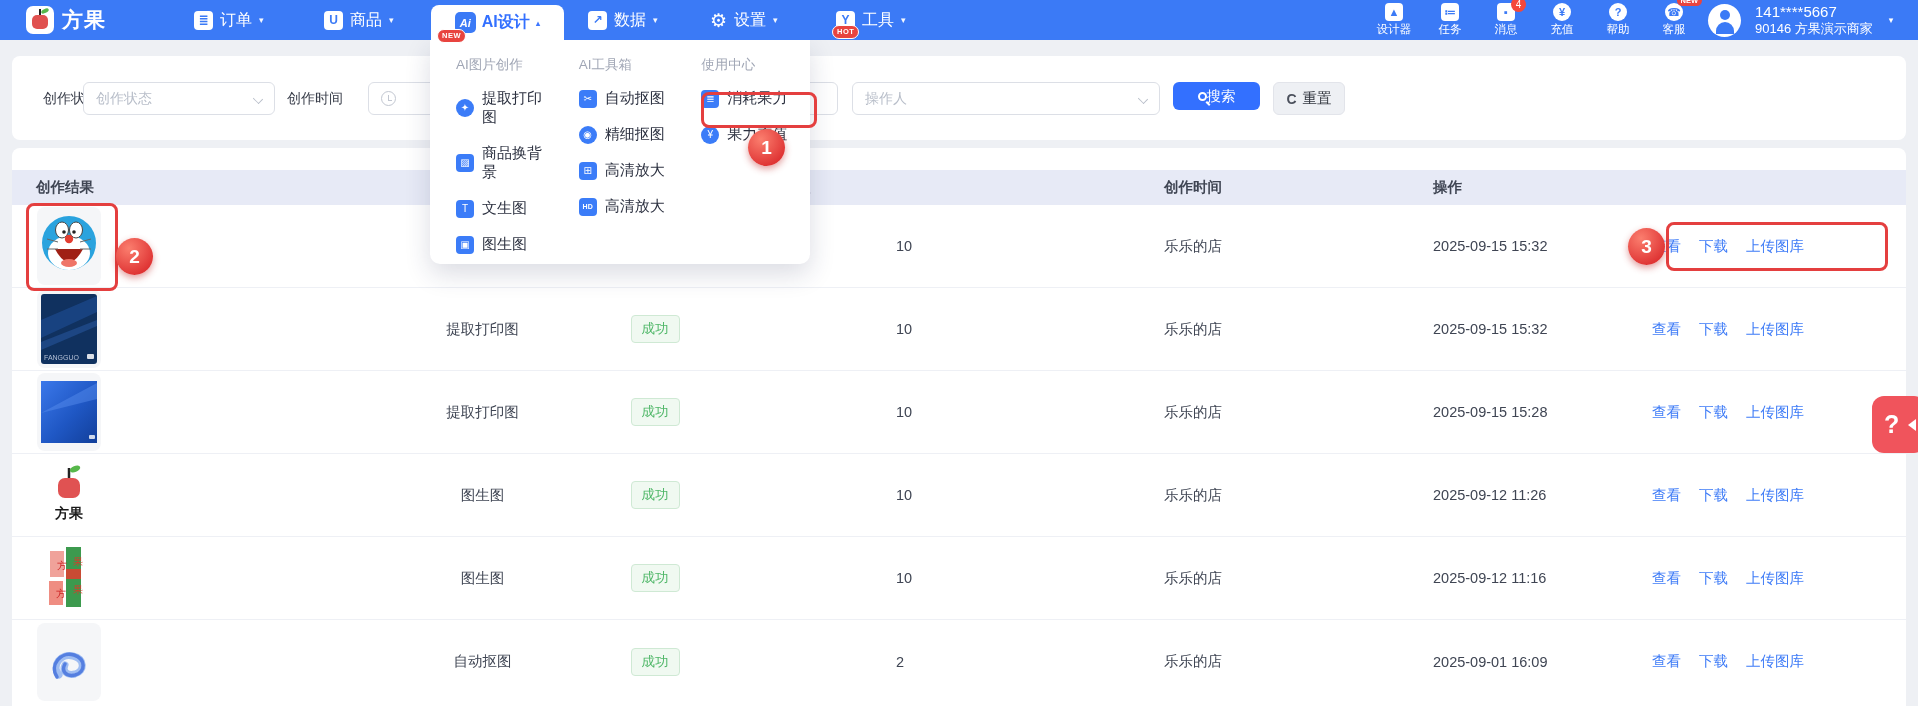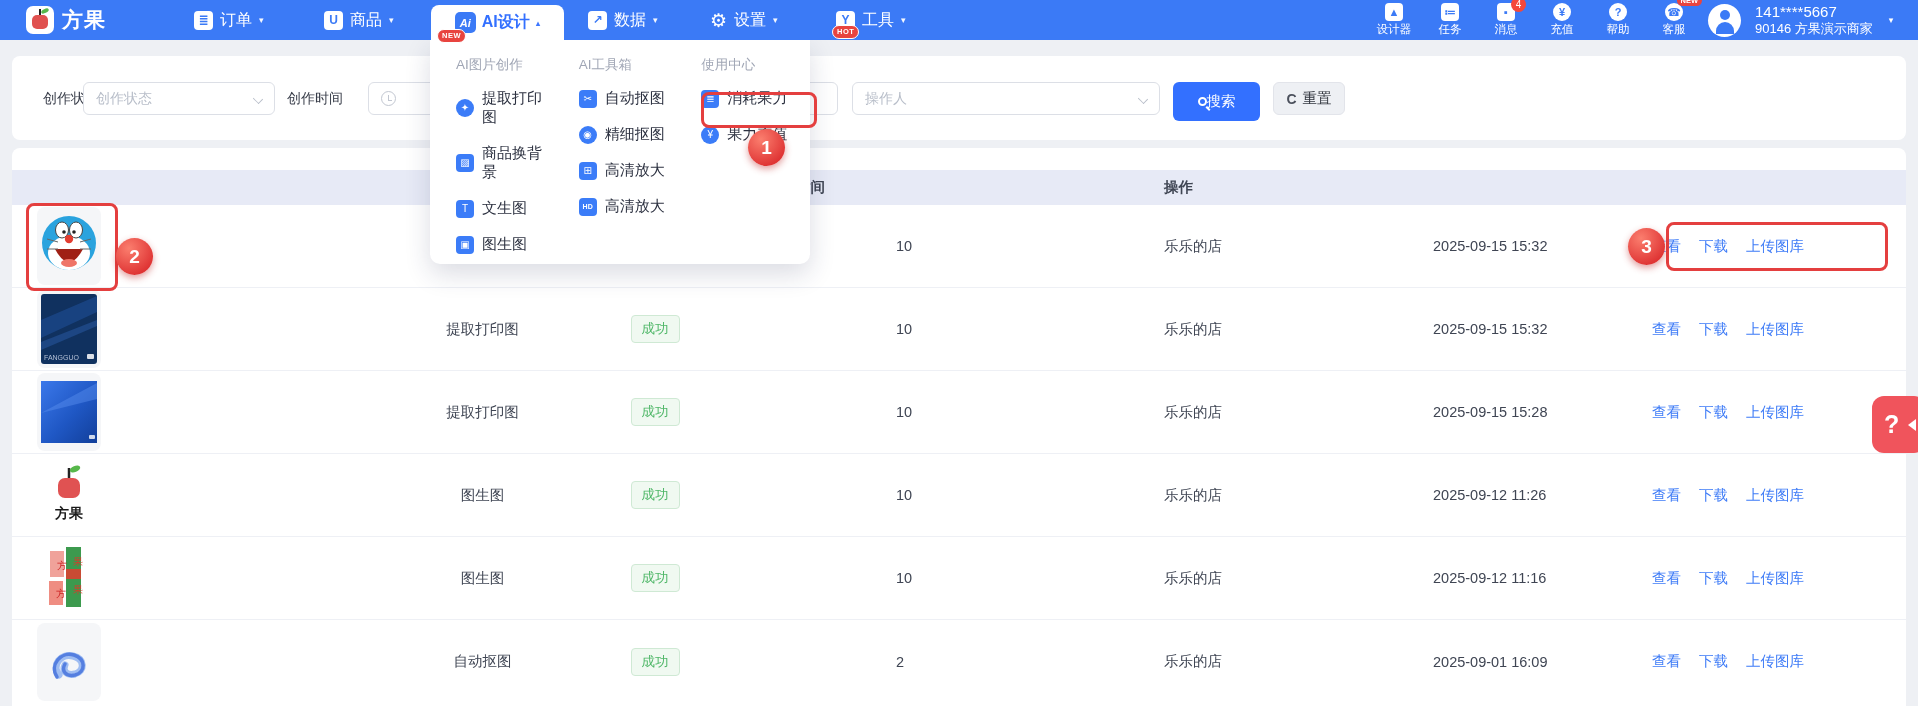--- a/index.html
+++ b/index.html
@@ -52,21 +52,21 @@
   
   .filter-card { position:absolute; left:12px; top:56px; width:1894px; height:84px; background:#fff; border-radius:8px; z-index:5; }
   .flabel { position:absolute; top:34px; font-size:14px; color:#383d49; }
   .fbox { position:absolute; top:26px; height:33px; border:1px solid #dcdfe6; border-radius:6px; background:#fff;
     display:flex; align-items:center; padding:0 12px; color:#b8bec9; font-size:14px; }
   .chev { position:absolute; right:12px; top:12px; width:8px; height:8px; border-right:1.5px solid #b8bec9;
     border-bottom:1.5px solid #b8bec9; transform:rotate(45deg) scale(1,.8); }
   .clock { width:15px; height:15px; border:1.5px solid #c2c7d1; border-radius:50%; position:relative; }
   .clock::after { content:""; position:absolute; left:6px; top:3px; width:3px; height:5px;
     border-left:1.5px solid #c2c7d1; border-bottom:1.5px solid #c2c7d1; }
-  .btn-search { position:absolute; left:1161px; top:26px; width:87px; height:39px; background:#3370ff; border:none;
+  .btn-search { position:absolute; left:1161px; top:26px; width:87px; height:28px; background:#3370ff; border:none;
     border-radius:6px; color:#fff; font-size:14.5px; display:flex; align-items:center; justify-content:center; cursor:pointer;
     font-family:inherit; }
   .mag { width:9px; height:9px; border:2px solid #fff; border-radius:50%; position:relative; }
   .mag::after { content:""; position:absolute; left:7px; top:7px; width:2px; height:5px; background:#fff; transform:rotate(-45deg); }
   .btn-reset { position:absolute; left:1261px; top:26px; width:72px; height:33px; background:#eef0f4; border:1px solid #e2e4ea;
     border-radius:6px; color:#32363f; font-size:14.5px; display:flex; align-items:center; justify-content:center; gap:6px; cursor:pointer;
     font-family:inherit; }
   .btn-reset .c-ic { font-weight:bold; font-size:14px; color:#4b505c; }
 
   
@@ -223,20 +223,21 @@
       <span>搜索</span>
     </button>
     <button class="btn-reset">
       <span class="c-ic">C</span>
       <span>重置</span>
     </button>
   </div>
 
   <div class="table-card">
     <div class="grid thead">
+      <div class="cell c1">创作结果</div>
       <div class="cell c2"></div>
       <div class="cell c3"></div>
       <div class="cell c5">操作人</div>
       <div class="cell c6">创作时间</div>
       <div class="cell c7">操作</div>
     </div>
 
     <div class="grid trow">
       <div class="cell c1">
         <div class="thumb">

